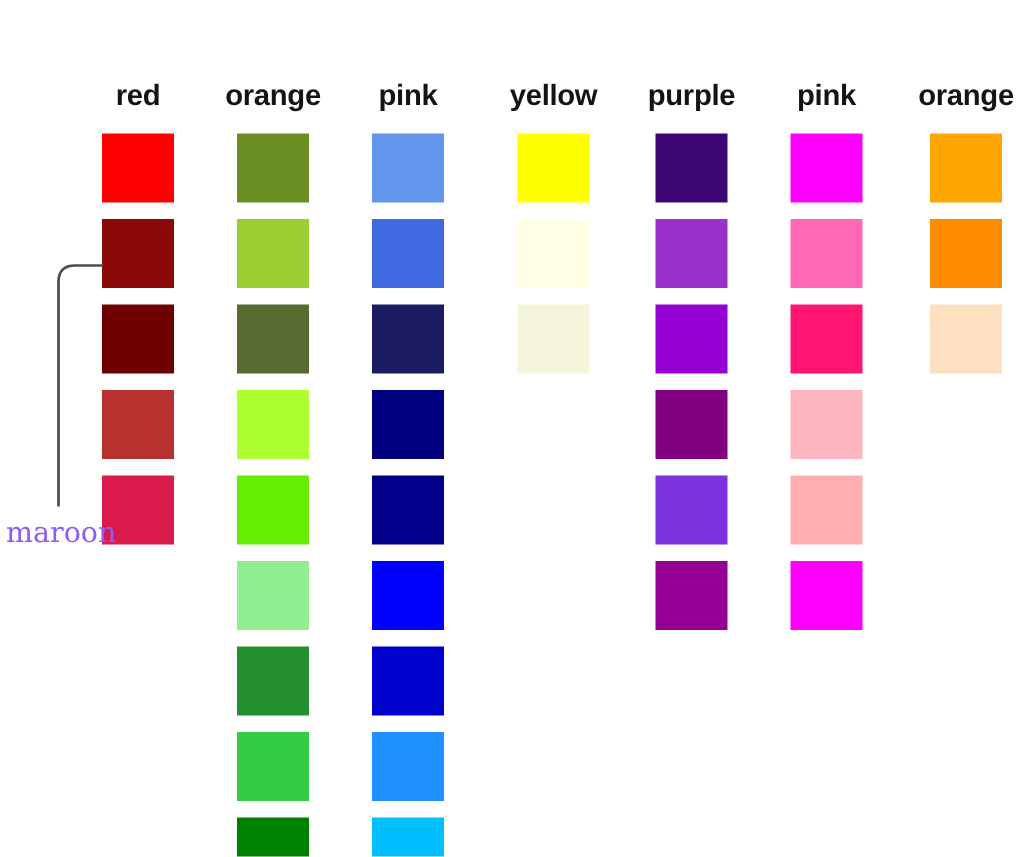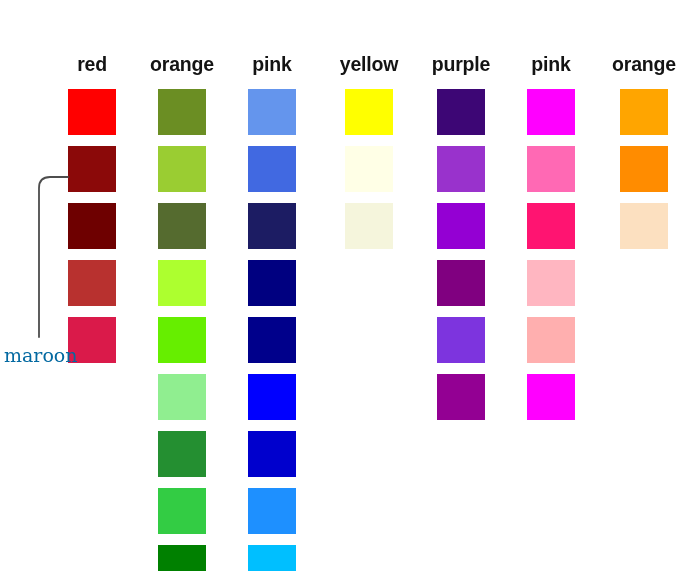--- a/index.html
+++ b/index.html
@@ -56,21 +56,21 @@
     top: 0;
     width: 685px;
     height: 571px;
     pointer-events: none;
   }
 
   .annotation-label {
     position: absolute;
     font-family: "DejaVu Serif", "Liberation Serif", serif;
     font-size: 19px;
-    color: #0369a1;
+    color: #8b5cf6;
     white-space: nowrap;
     line-height: 22px;
   }
 </style>
 </head>
 <body>
 
 <div id="palette-figure">
 
   <div id="columns-root">

